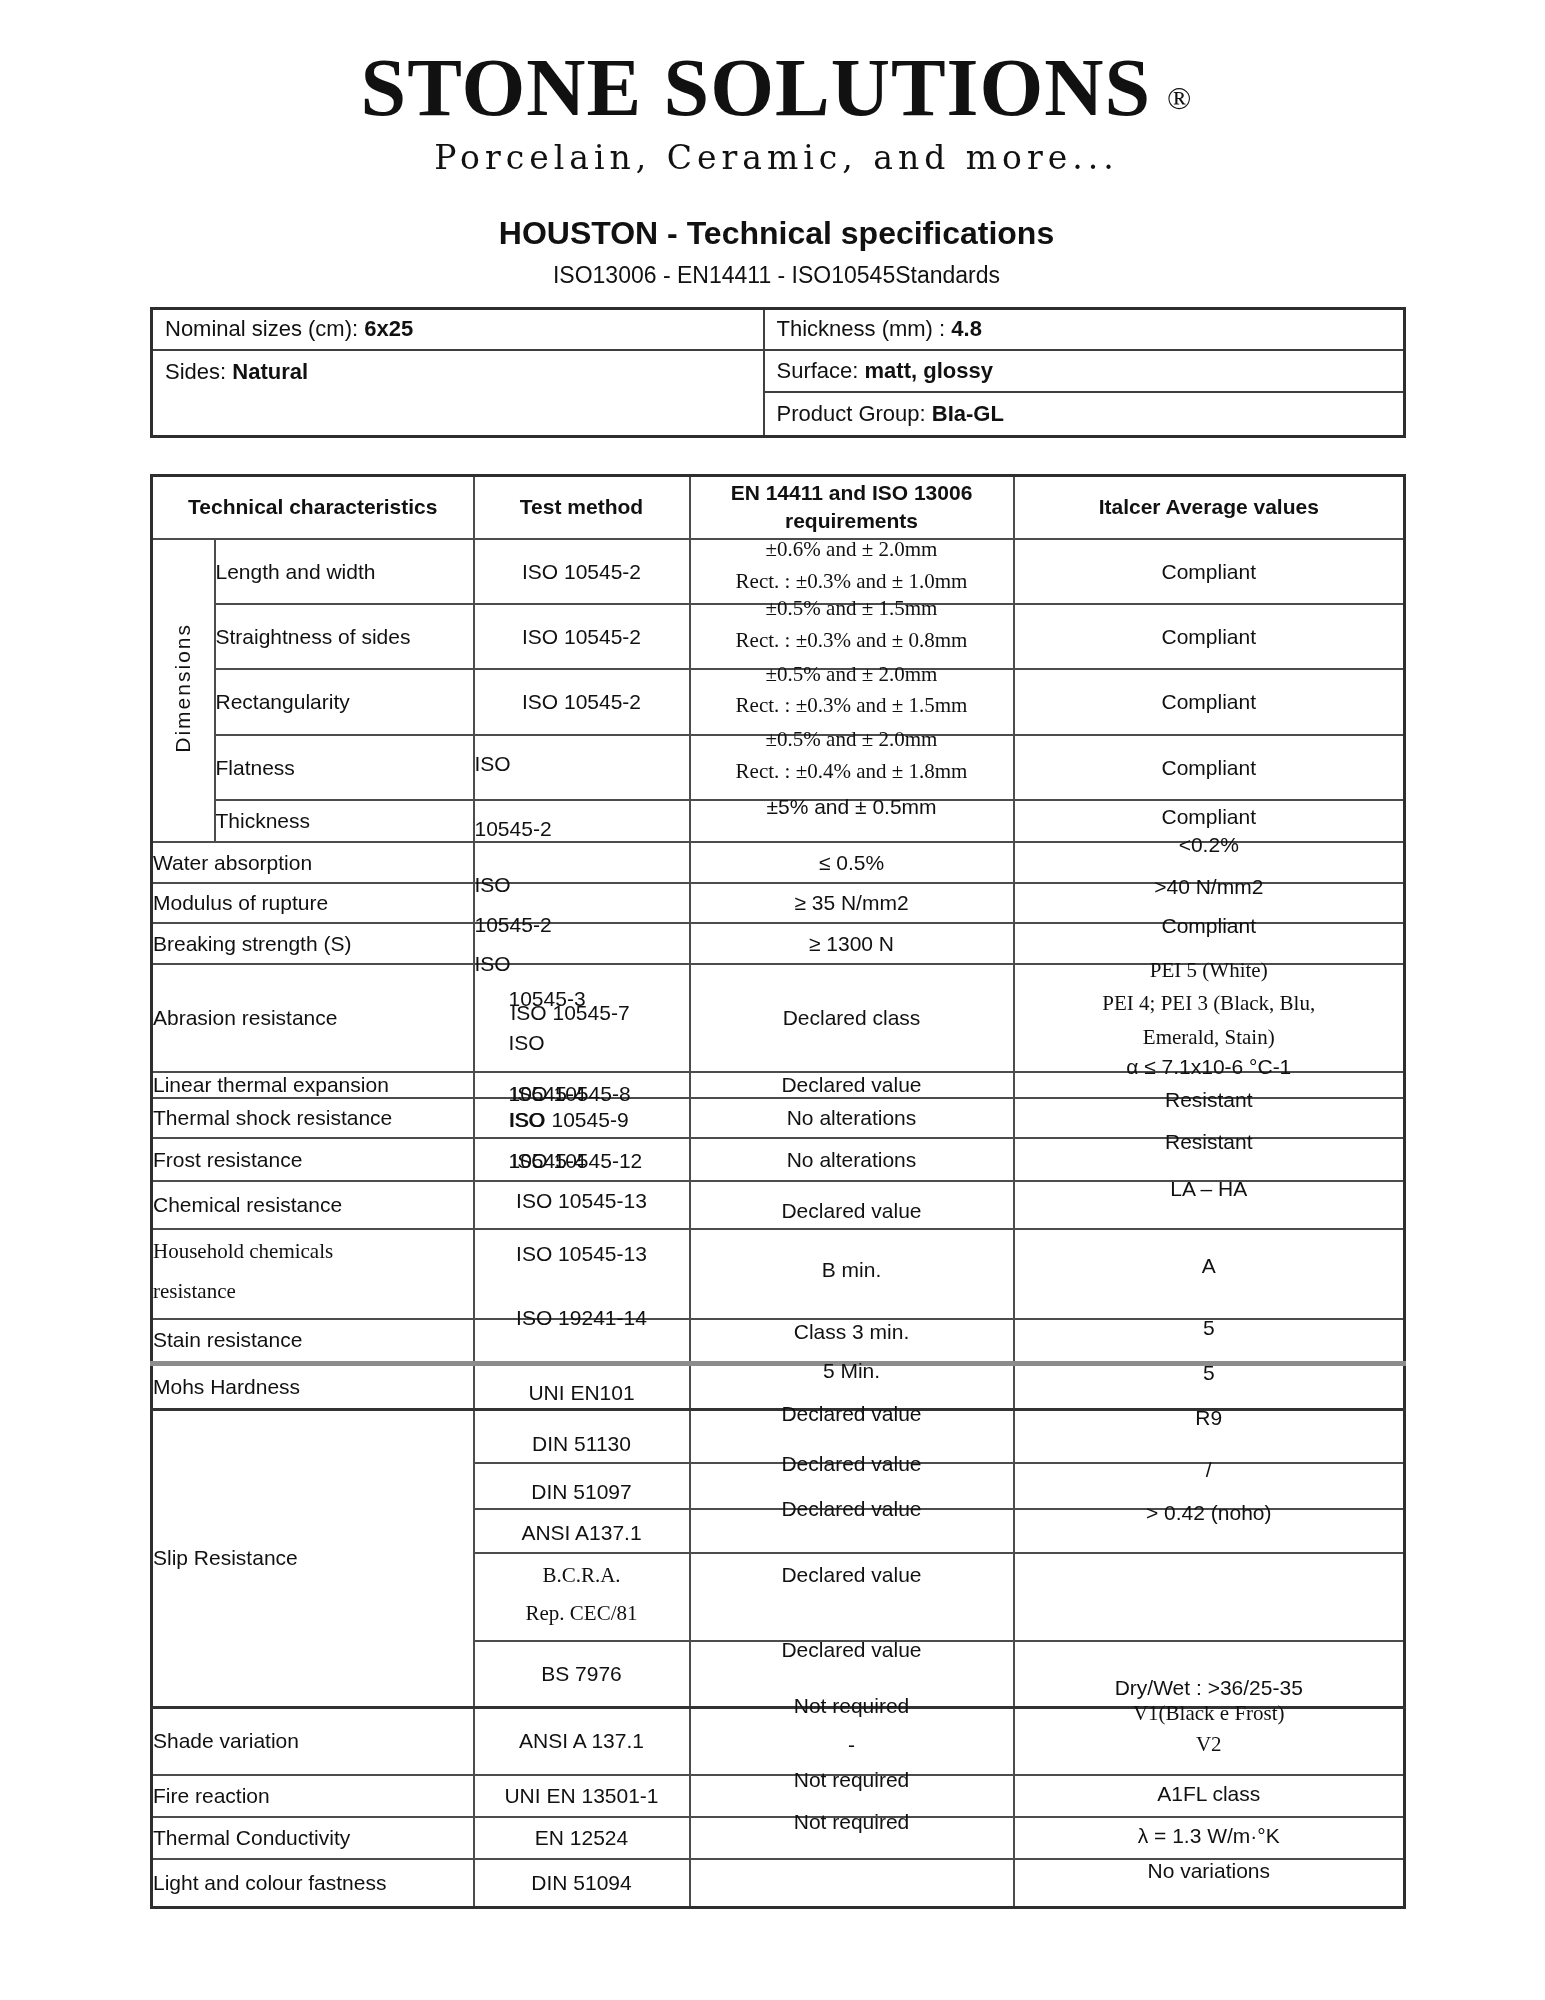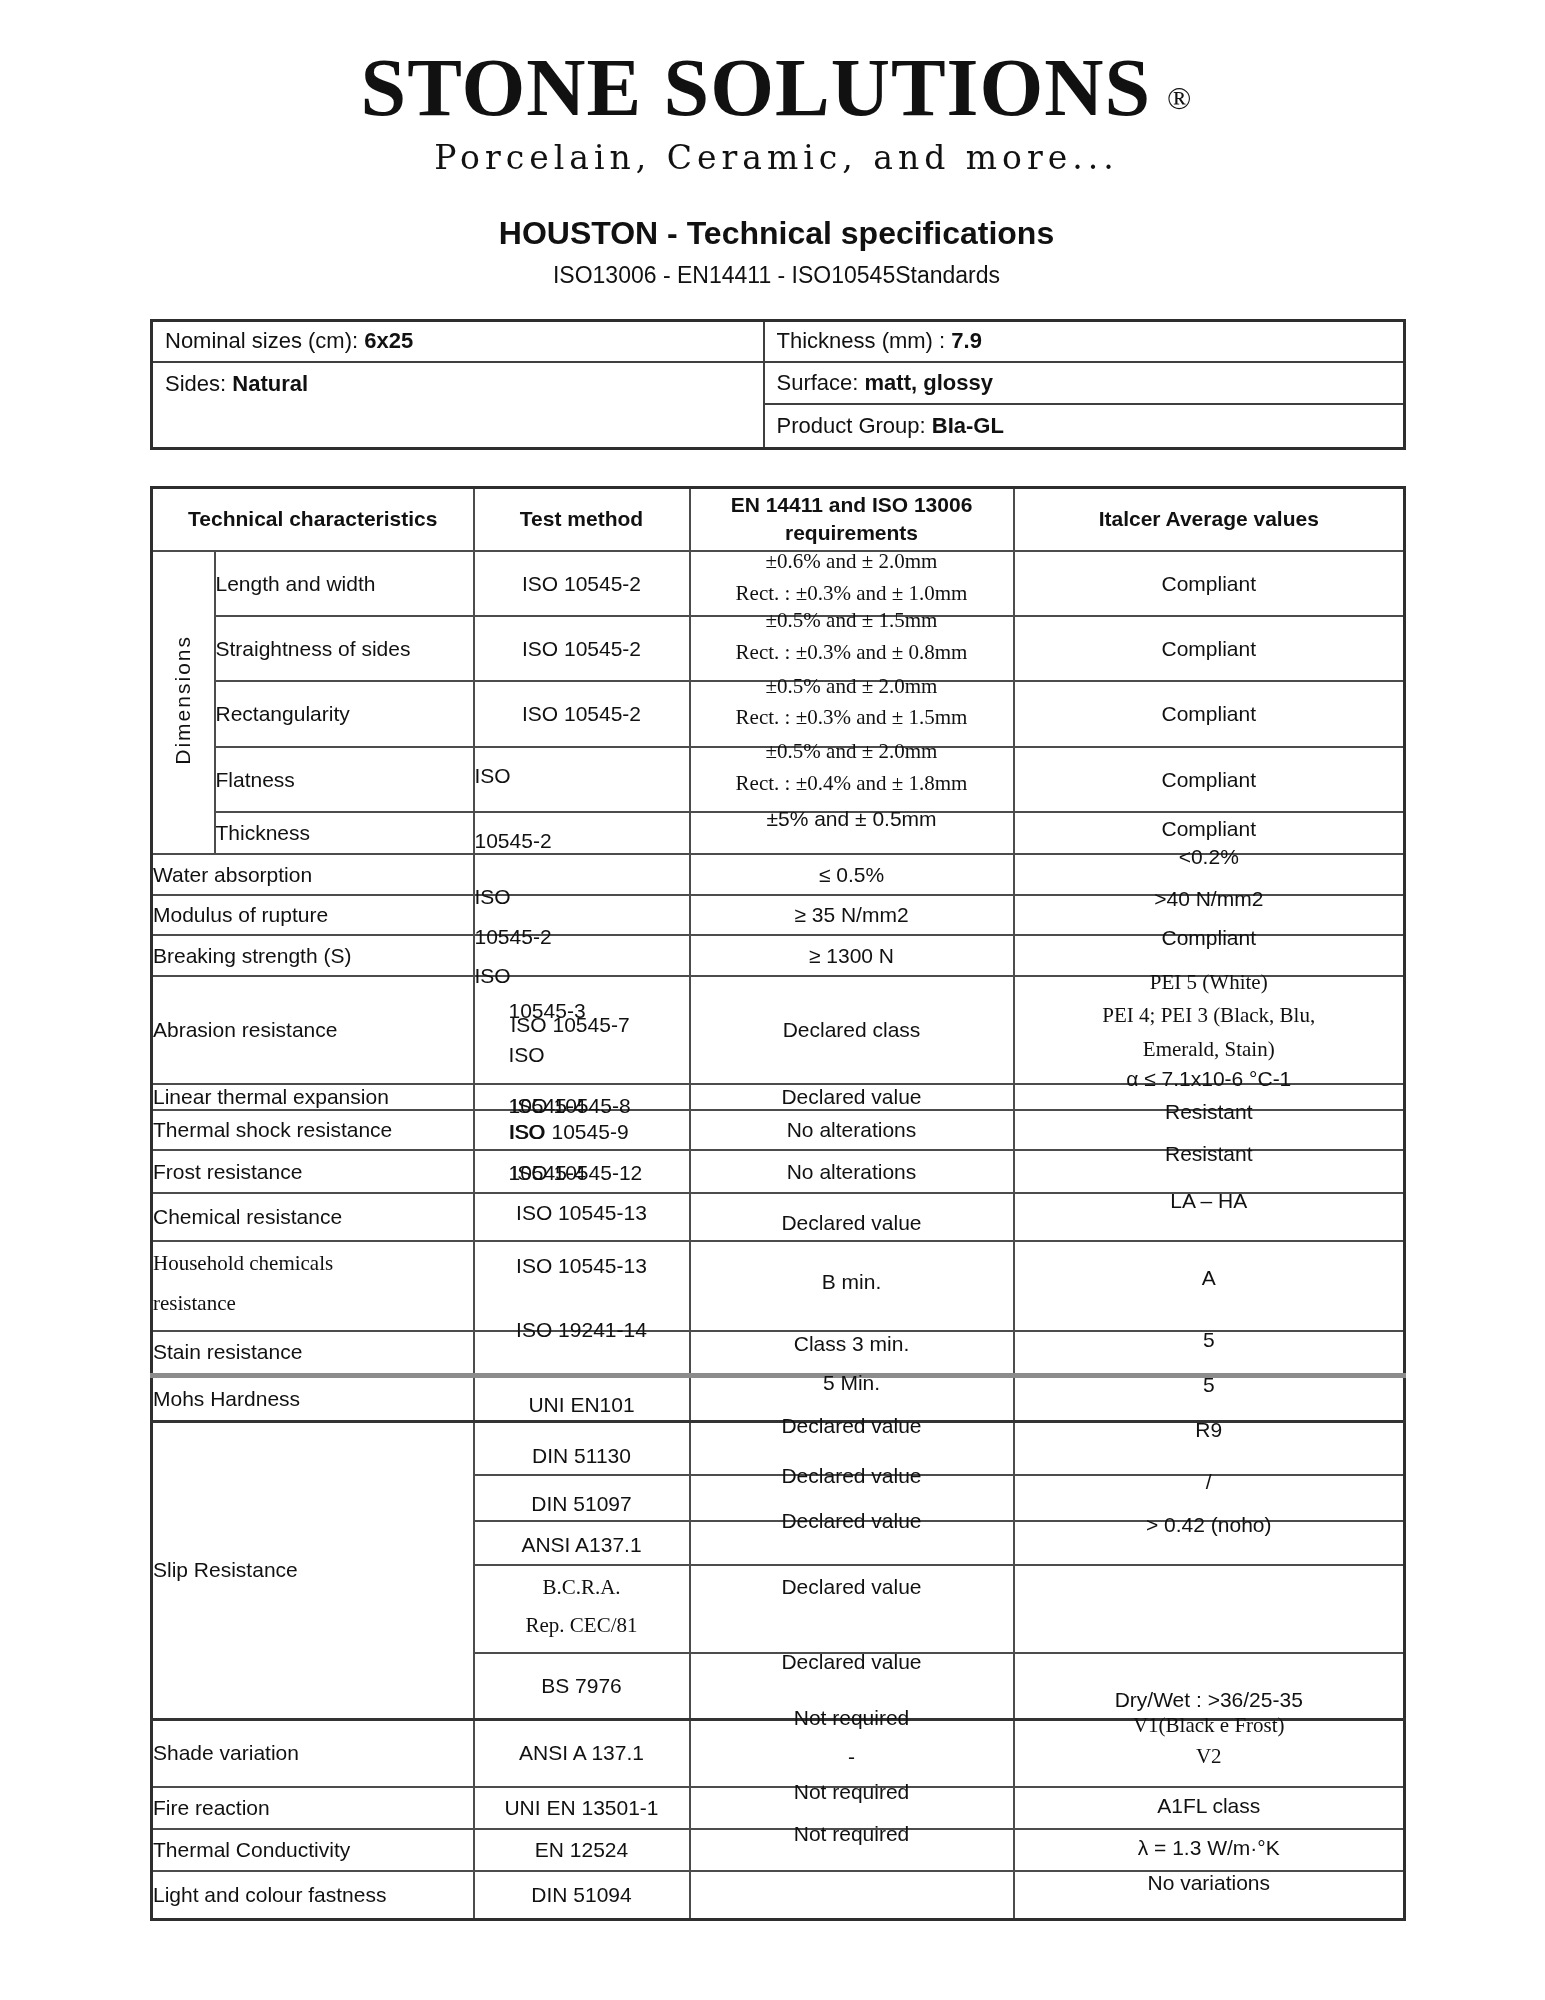--- a/index.html
+++ b/index.html
@@ -10,21 +10,21 @@
   
   .brand{text-align:center;padding-top:46px;}
   .logo{font-family:"Liberation Serif","DejaVu Serif",serif;font-weight:bold;
         font-size:82px;line-height:1.02;letter-spacing:1px;white-space:nowrap;}
   .reg{font-size:32px;font-weight:normal;margin-left:16px;position:relative;top:-6px;}
   .tagline{font-family:"DejaVu Serif",serif;font-size:33px;letter-spacing:5px;margin-top:8px;}
   .doc-title{font-size:32px;font-weight:bold;text-align:center;margin-top:38px;}
   .standards{font-size:23px;text-align:center;margin-top:10px;}
 
   
-  table.info{border-collapse:collapse;table-layout:fixed;width:1253px;margin-top:30px;
+  table.info{border-collapse:collapse;table-layout:fixed;width:1253px;margin-top:18px;
              font-size:22px;}
   table.info{border:3px solid #2e2e2e;}
   table.info td{border:2px solid #3f3f3f;padding:0 0 0 12px;vertical-align:middle;}
   table.info b{font-weight:bold;}
 
   
   table.main{border-collapse:collapse;table-layout:fixed;width:1253px;margin-top:36px;
              font-size:21px;border:3px solid #2e2e2e;}
   table.main th,table.main td{border:2px solid #4c4c4c;vertical-align:middle;padding:0;}
   table.main th{font-size:21px;font-weight:bold;text-align:center;line-height:1.35;}
@@ -59,21 +59,21 @@
     <div class="standards">ISO13006 - EN14411 - ISO10545Standards</div>
 
     <table class="info">
       <colgroup>
           <col style="width:612px">
           <col style="width:641px">
         </colgroup>
       <tbody>
           <tr style="height:42px">
         <td><span>Nominal sizes (cm): </span><b>6x25</b></td>
-        <td><span>Thickness (mm) : </span><b>7.9</b></td>
+        <td><span>Thickness (mm) : </span><b>4.8</b></td>
       </tr>
       <tr style="height:42px">
         <td rowspan="2" style="vertical-align:top;padding-top:8px;"><span>Sides: </span><b>Natural</b></td>
         <td><span>Surface: </span><b>matt, glossy</b></td>
       </tr>
       <tr style="height:44px">
         <td><span>Product Group: </span><b>BIa-GL</b></td>
       </tr>
     </tbody>
       </table>

